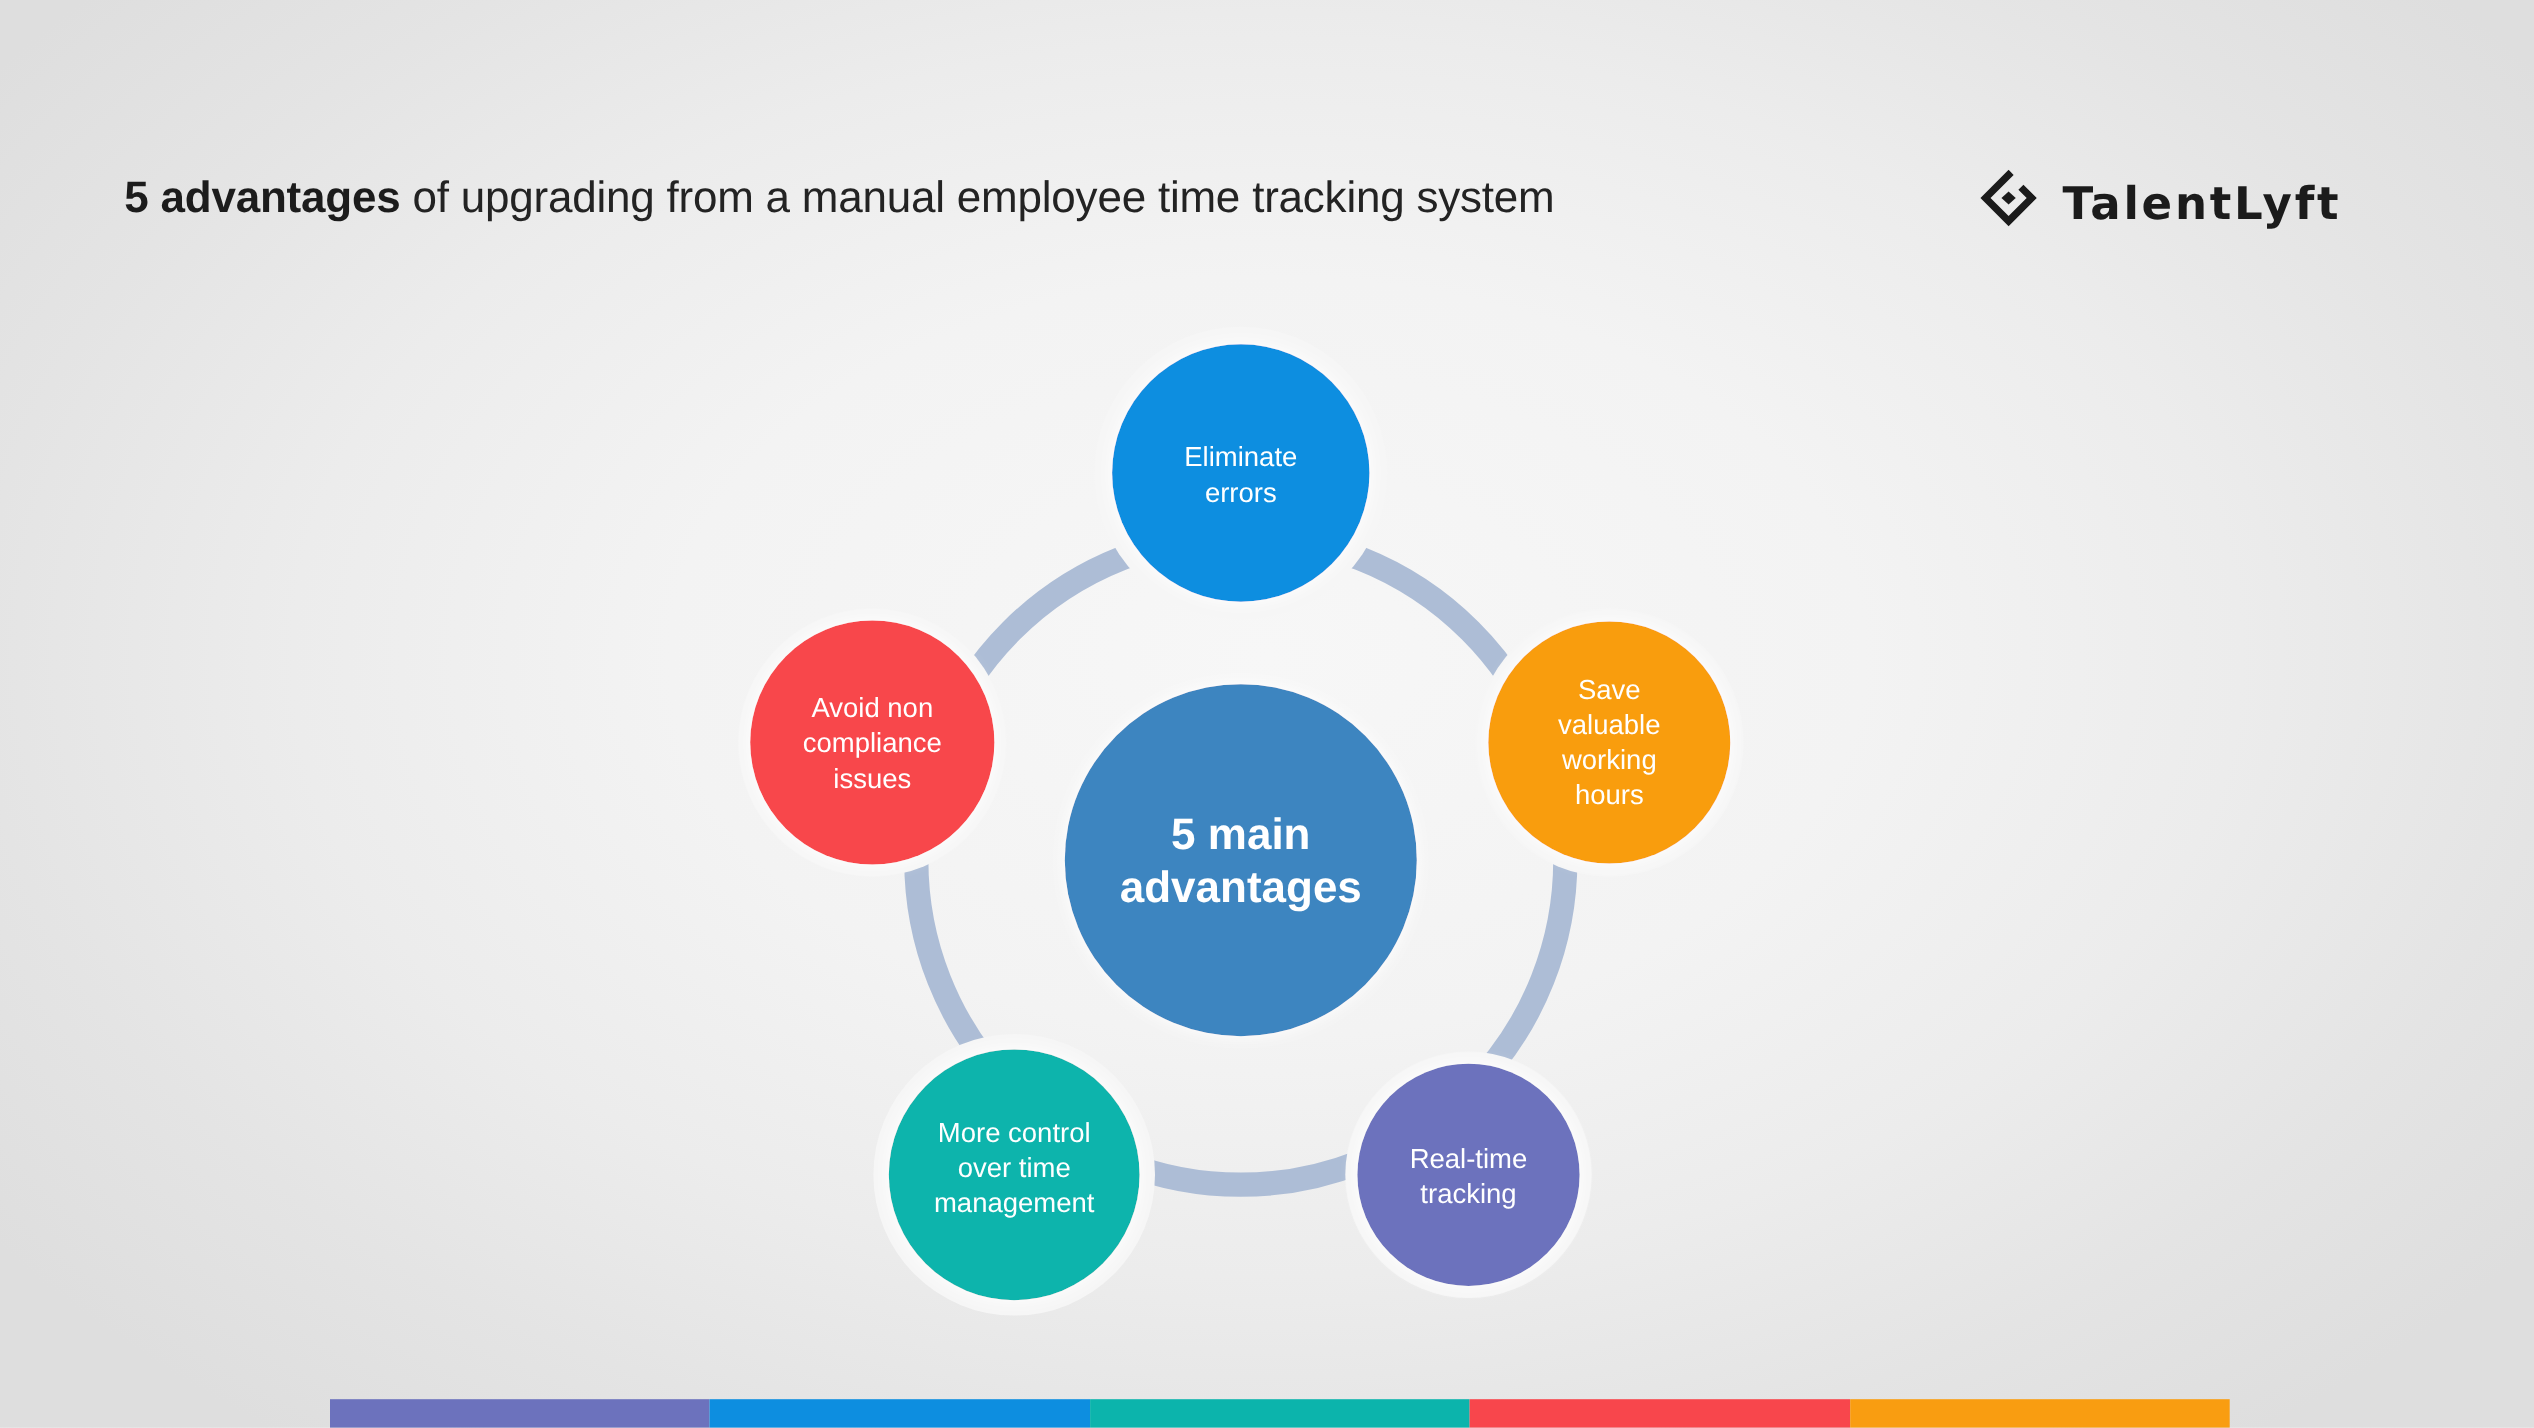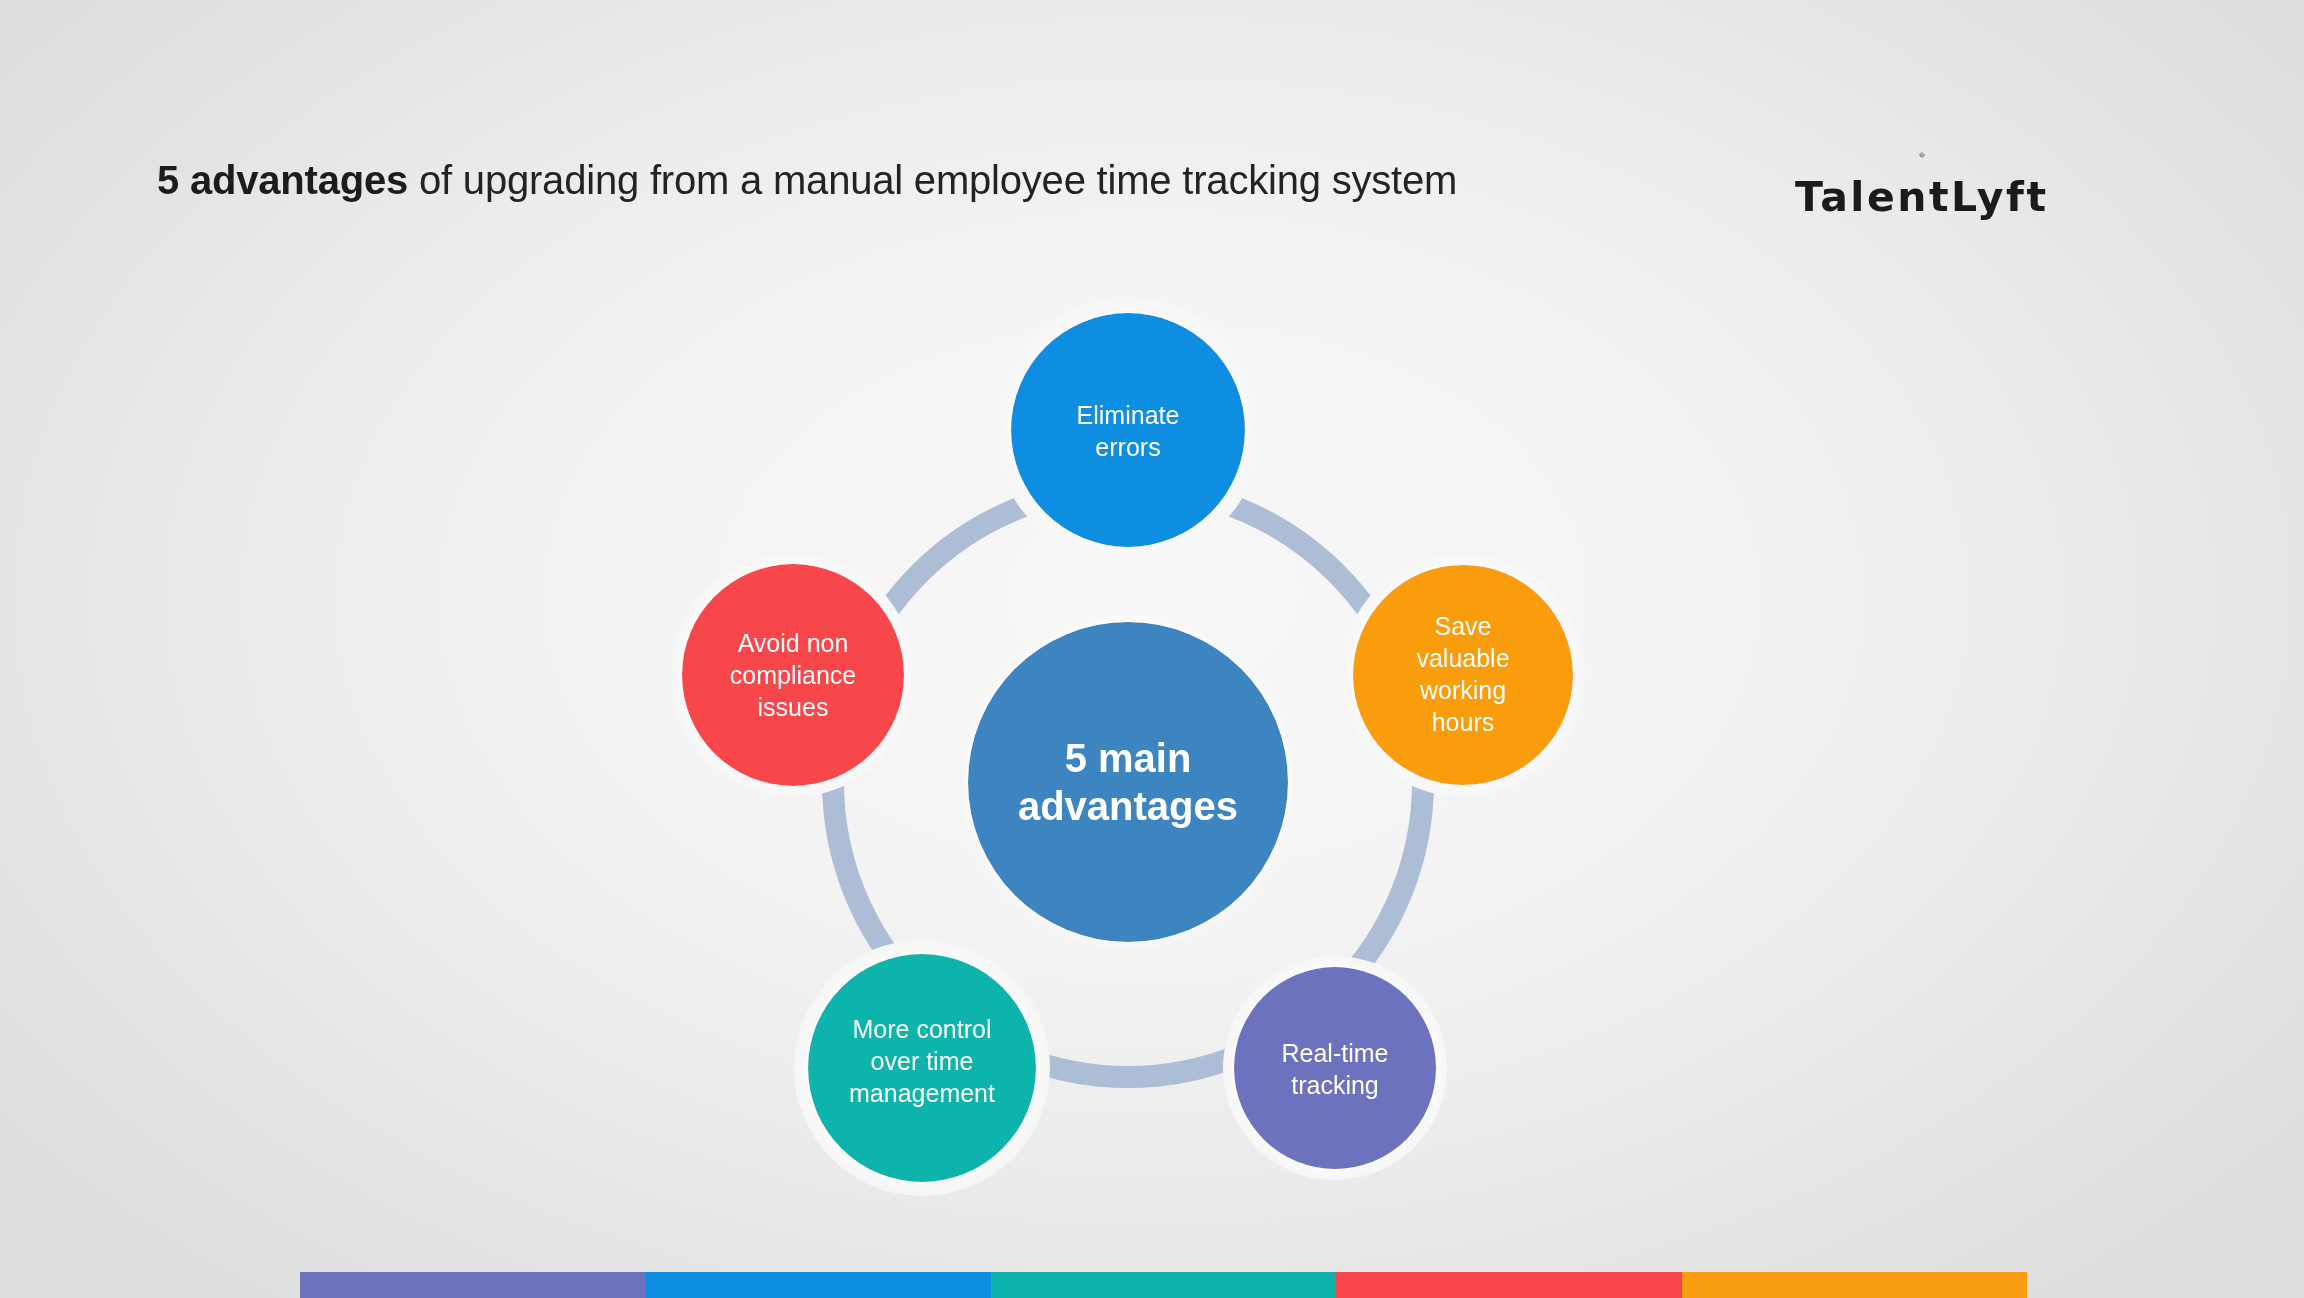--- a/index.html
+++ b/index.html
@@ -29,36 +29,34 @@
   .title {
     position: absolute;
     left: 113px;
     top: 155px;
     font-size: 40px;
     line-height: 50px;
     color: #232323;
     font-weight: 400;
     letter-spacing: -0.2px;
     white-space: nowrap;
-    margin-left: 44px;
   }
   .title .strong {
     font-weight: 700;
     color: #1c1c1c;
   }
 
   .logo {
     position: absolute;
     left: 1795px;
     top: 152px;
     display: flex;
     align-items: center;
     gap: 18px;
     height: 66px;
-    flex-direction: column;
   }
   .logo-mark { width: 62px; height: 62px; display: block; }
   .logo-word {
     font-size: 41px;
     font-weight: 700;
     letter-spacing: 2.5px;
     color: #1b1b1b;
     line-height: 1;
     white-space: nowrap;
     font-family: "DejaVu Sans", sans-serif;

